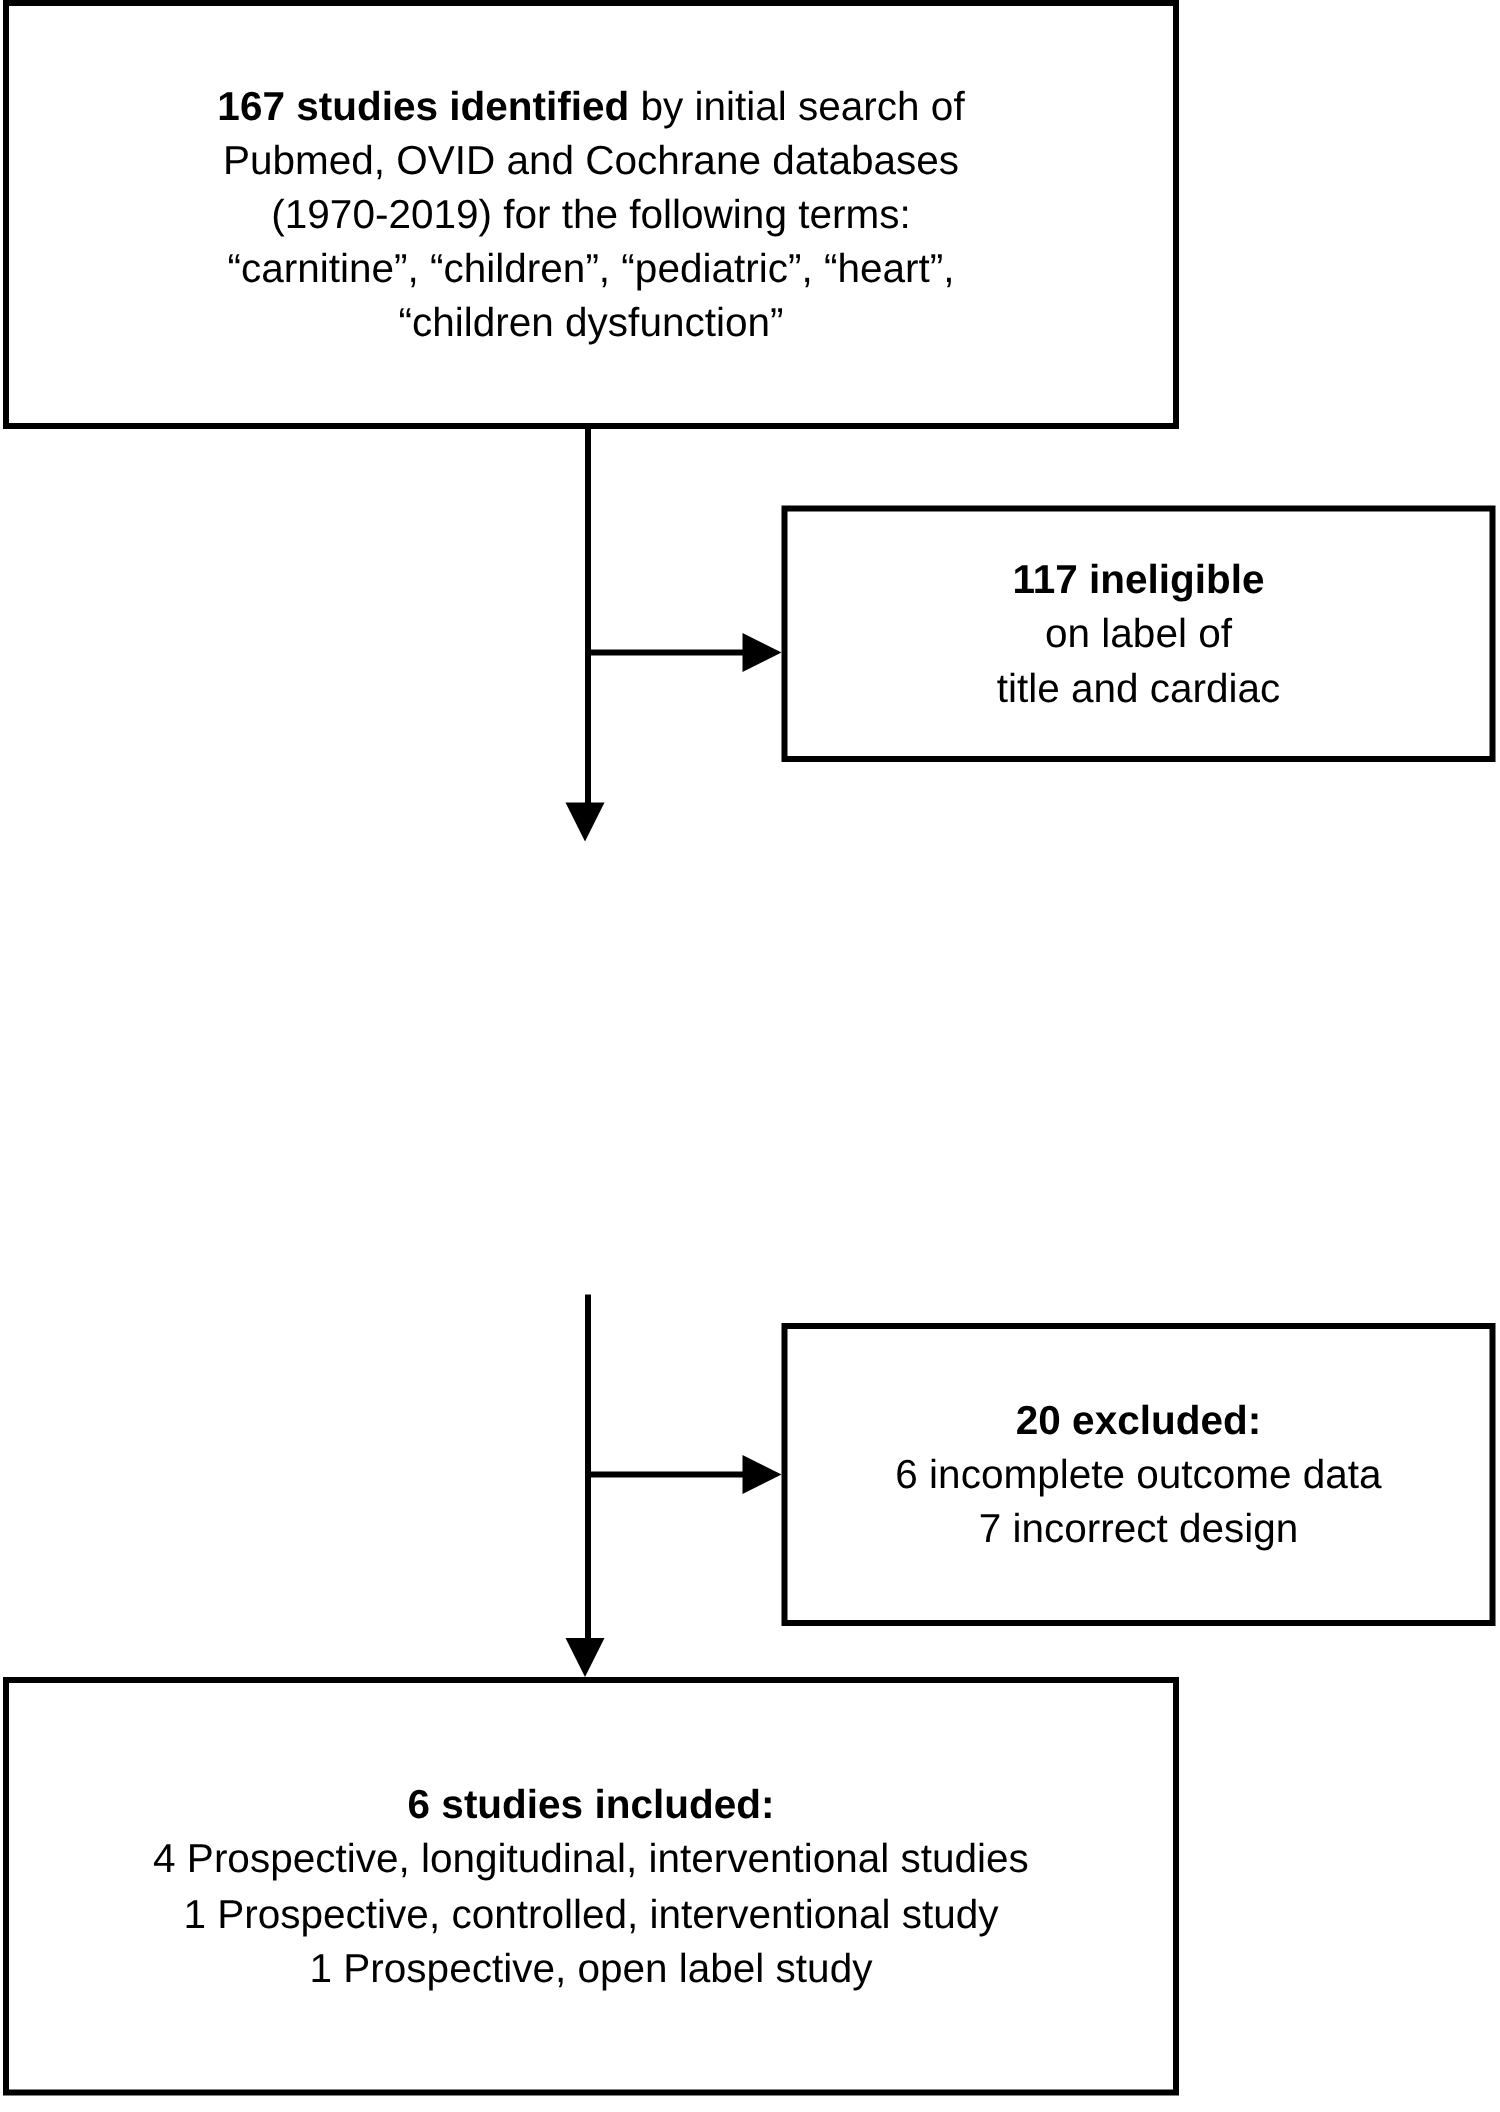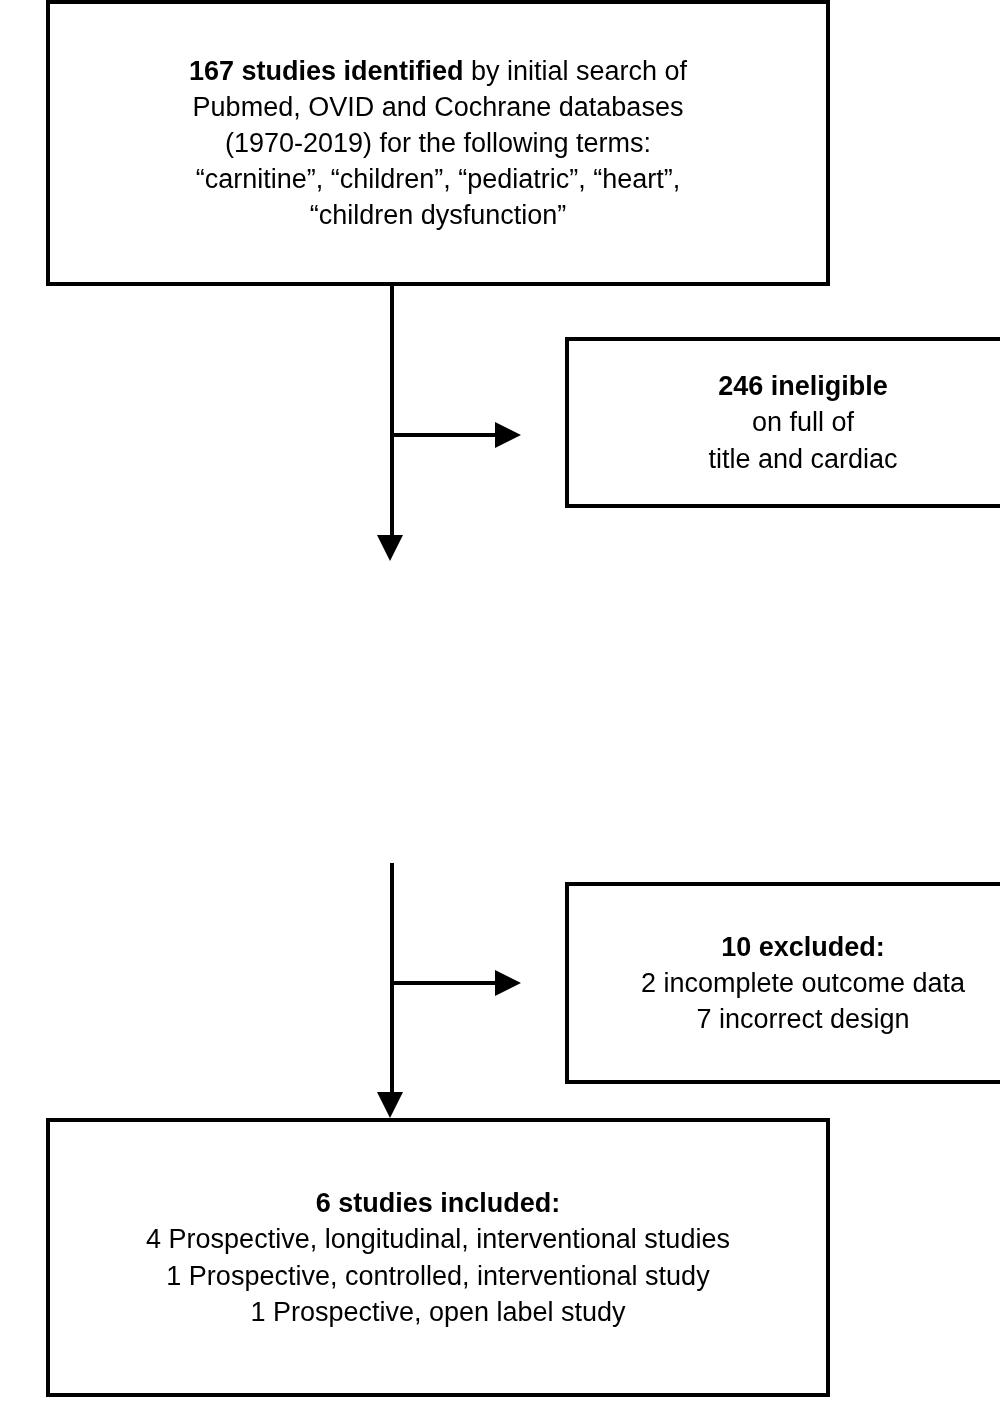--- a/index.html
+++ b/index.html
@@ -20,21 +20,20 @@
   }
   .node {
     position: absolute;
     box-sizing: border-box;
     border: 4px solid #000000;
     background: #ffffff;
     display: flex;
     flex-direction: column;
     justify-content: center;
     text-align: center;
-    margin-left: 44px;
   }
   .bold {
     font-weight: bold;
   }
   
   #node-identified {
     left: 2px;  top: 0px;    width: 784px; height: 286px;
   }
   #node-ineligible {
     left: 521px; top: 337px;  width: 476px; height: 171px;
@@ -106,31 +105,31 @@
       <div><span class="bold">167 studies identified</span><span> by initial search of</span></div>
       <div>Pubmed, OVID and Cochrane databases</div>
       <div>(1970-2019) for the following terms:</div>
       <div>“carnitine”, “children”, “pediatric”, “heart”,</div>
       <div>“children dysfunction”</div>
     </div>
   </div>
 
   <div class="node" id="node-ineligible">
     <div class="node-body">
-      <div class="bold">246 ineligible</div>
-      <div>on full of</div>
+      <div class="bold">117 ineligible</div>
+      <div>on label of</div>
       <div>title and cardiac</div>
     </div>
   </div>
 
 
   <div class="node" id="node-excluded">
     <div class="node-body">
-      <div class="bold">10 excluded:</div>
-      <div>2 incomplete outcome data</div>
+      <div class="bold">20 excluded:</div>
+      <div>6 incomplete outcome data</div>
       <div>7 incorrect design</div>
     </div>
   </div>
 
   <div class="node" id="node-included">
     <div class="node-body">
       <div class="bold">6 studies included:</div>
       <div>4 Prospective, longitudinal, interventional studies</div>
       <div>1 Prospective, controlled, interventional study</div>
       <div>1 Prospective, open label study</div>

